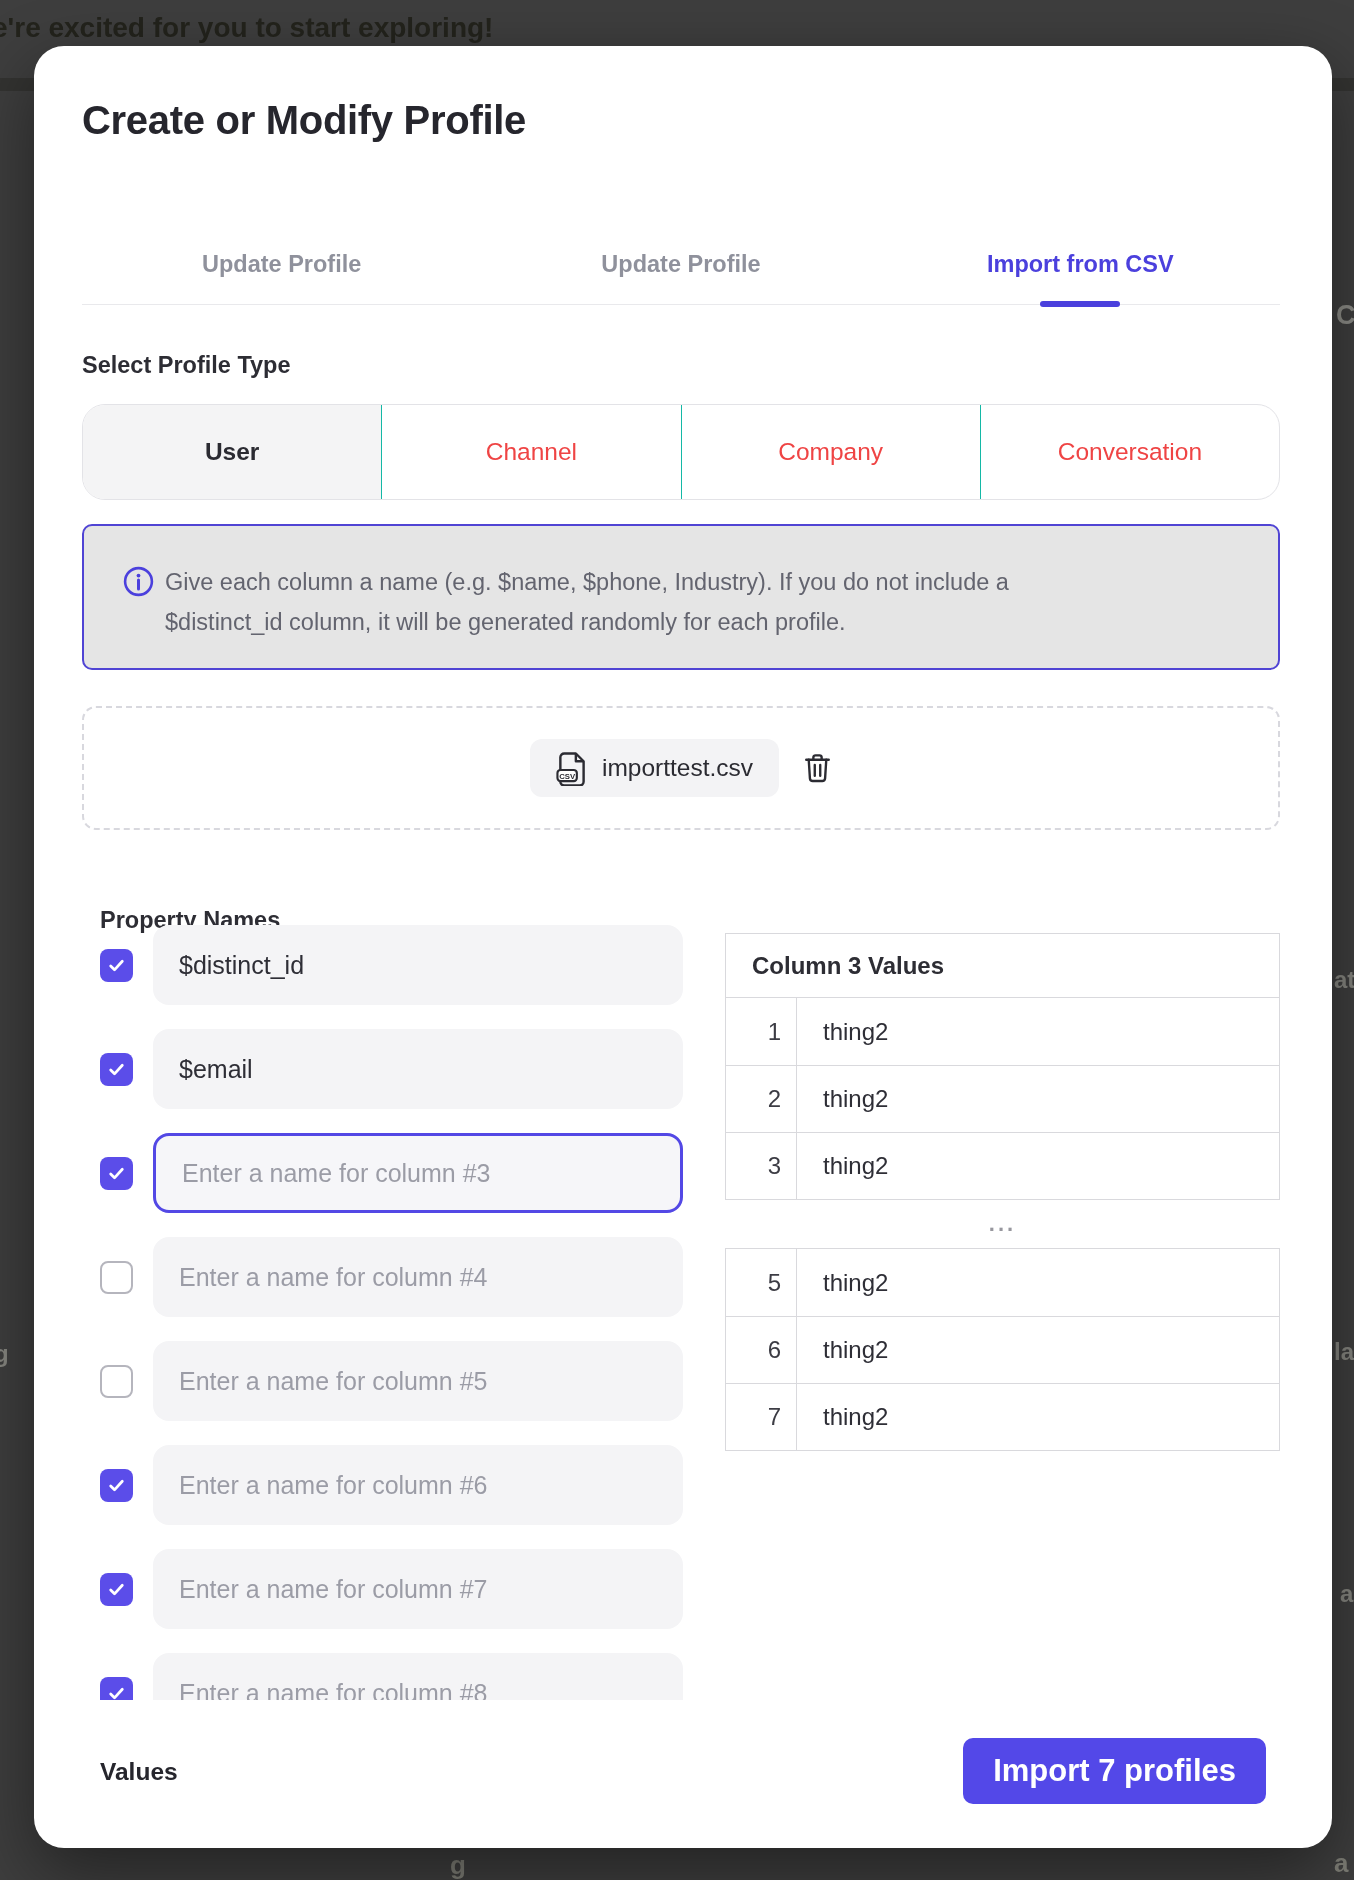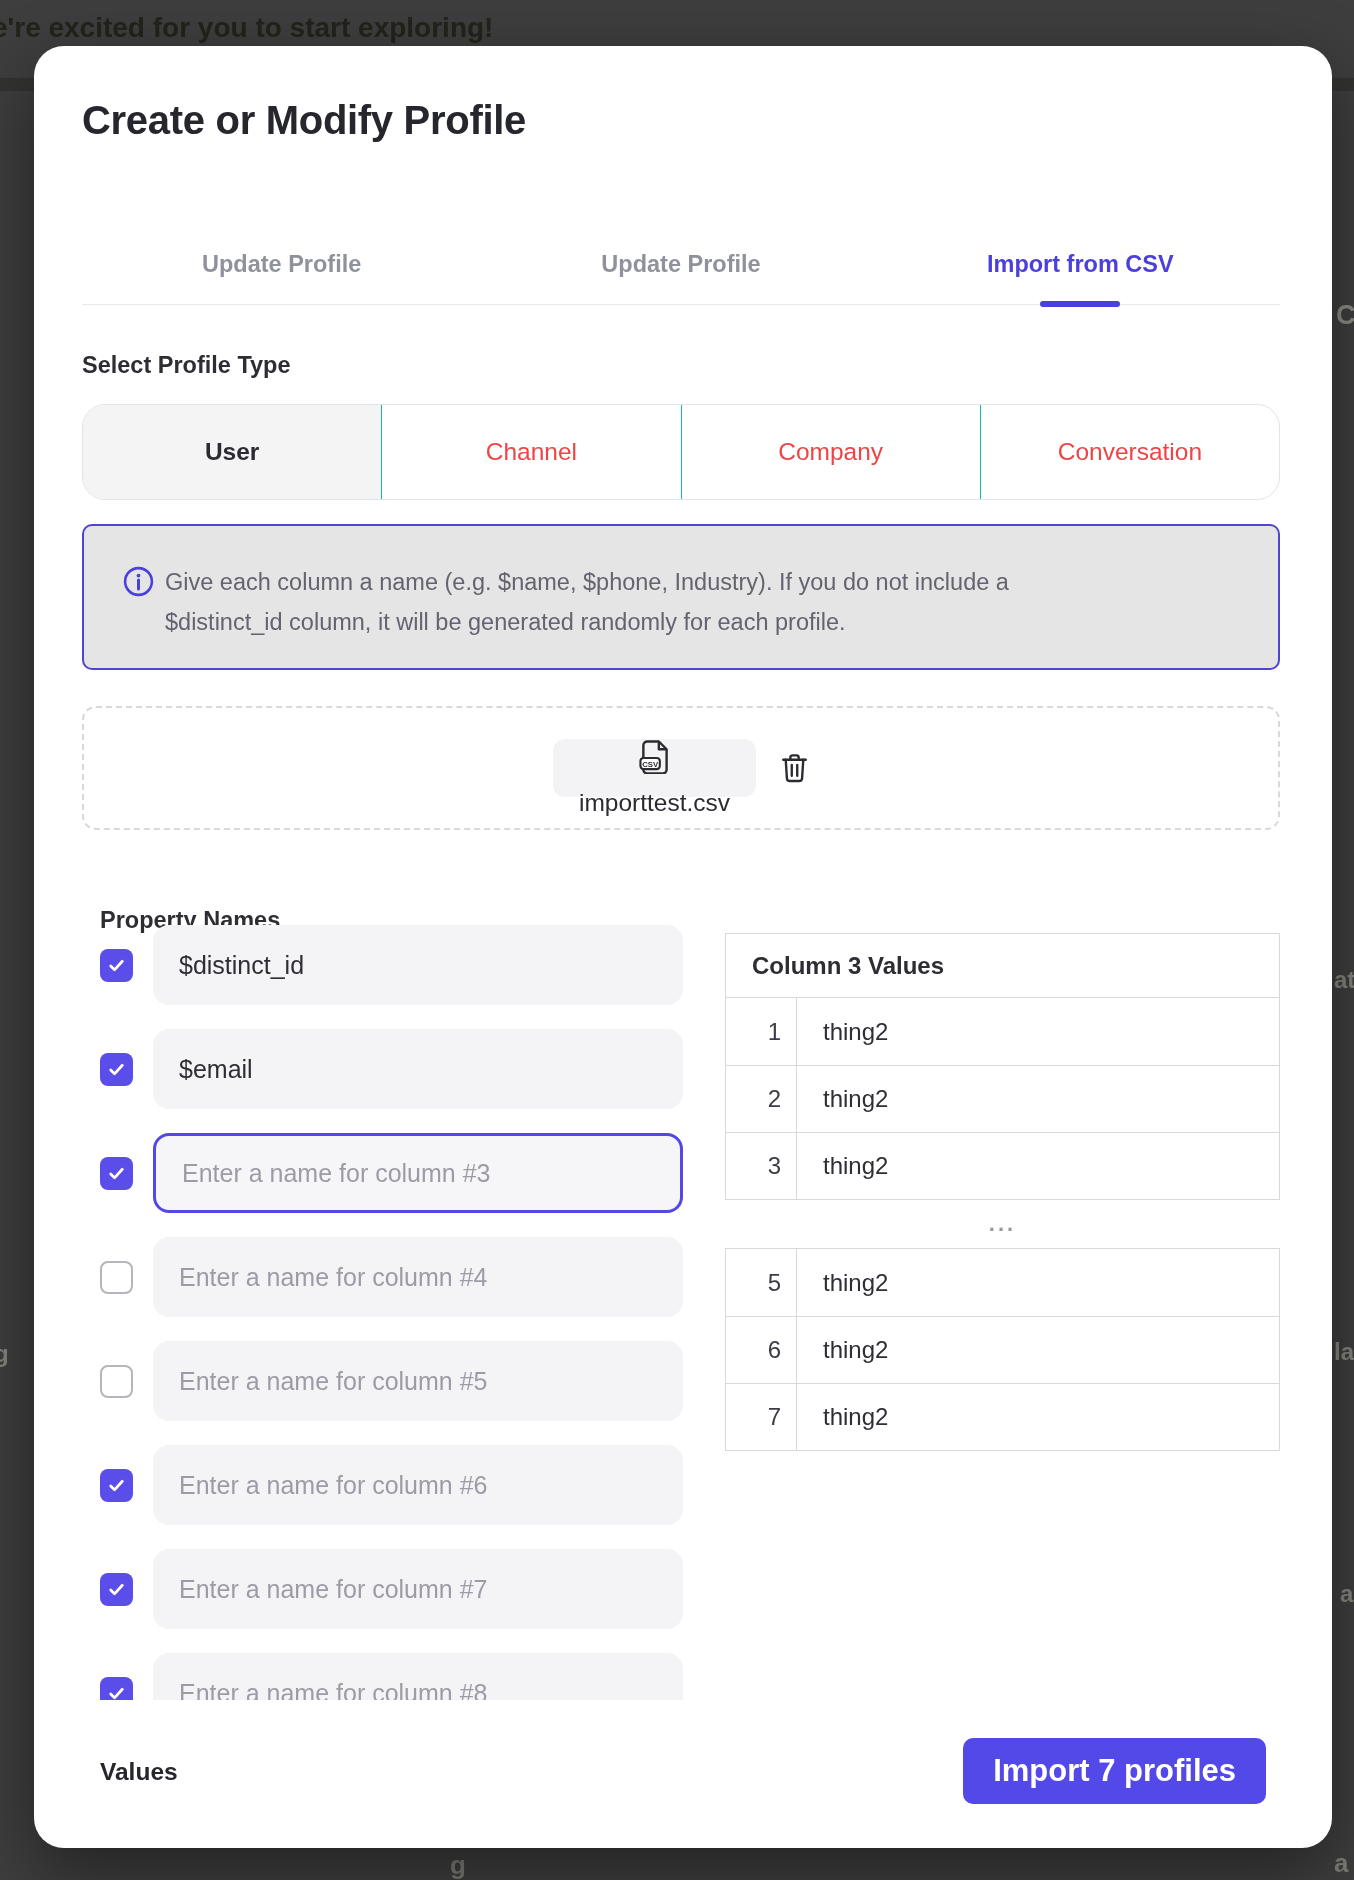--- a/index.html
+++ b/index.html
@@ -47,21 +47,21 @@
   .segment:first-child { border-left:none; }
   .segment.selected { background:#f4f4f5; color:#2b2b32; font-weight:700; }
 
   
   .infobox { left:48px; top:478px; width:1198px; height:146px; border:2px solid #5044d4; background:#e5e5e5; border-radius:10px; display:flex; padding:36px 0 0 38px; gap:10px; }
   .info-icon { flex:none; margin-top:3px; }
   .info-text { font-size:23.5px; color:#63646f; line-height:40px; max-width:960px; }
 
   
   .upload { left:48px; top:660px; width:1198px; height:124px; border:2px dashed #d8d8de; border-radius:14px; display:flex; align-items:center; justify-content:center; gap:24px; }
-  .file-chip { display:flex; align-items:center; gap:15px; background:#f3f3f5; border-radius:12px; padding:0 26px; height:58px; font-size:24.5px; color:#2b2b32;flex-direction:column; }
+  .file-chip { display:flex; align-items:center; gap:15px; background:#f3f3f5; border-radius:12px; padding:0 26px; height:58px; font-size:24.5px; color:#2b2b32; }
   .trash-btn { display:flex; align-items:center; cursor:pointer; }
 
   
   .props-label { left:66px; top:832px; font-size:23.5px; font-weight:600; color:#2d2d34;margin-top:29px; }
   .prop-list { left:66px; top:879px; width:583px; height:775px; overflow:hidden; }
   .prop-row { display:flex; align-items:center; height:80px; margin-bottom:24px; }
   .cb { width:33px; height:33px; border-radius:8px; flex:none; margin-right:20px; cursor:pointer; }
   .cb.on  { background:#5b4de9; display:flex; align-items:center; justify-content:center; }
   .cb.off { background:#fff; border:2px solid #b5b5bd; }
   .prop-input { flex:1; min-width:0; height:80px; border-radius:16px; background:#f4f4f6; border:none; outline:none; padding:0 26px; font-size:25px; color:#2e2e36; font-family:inherit; }

